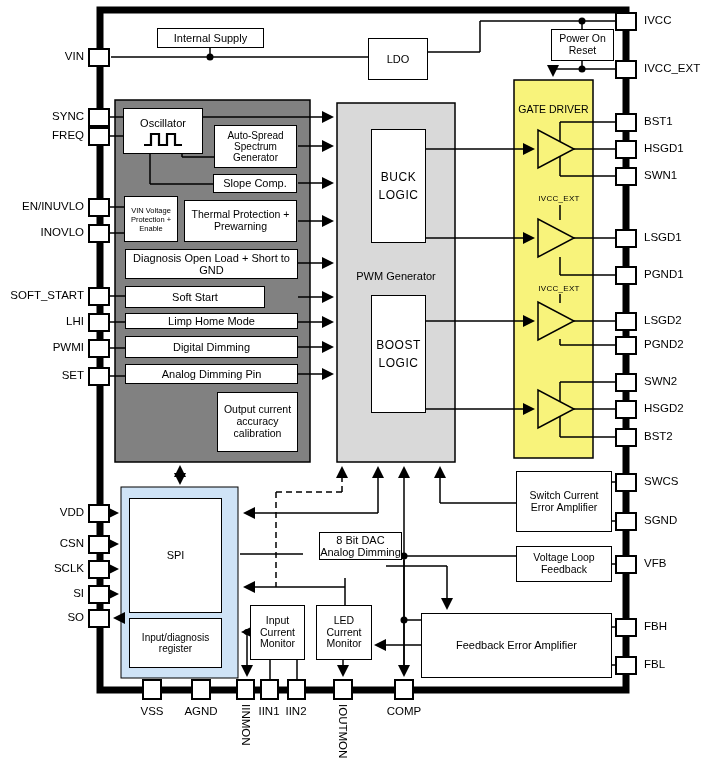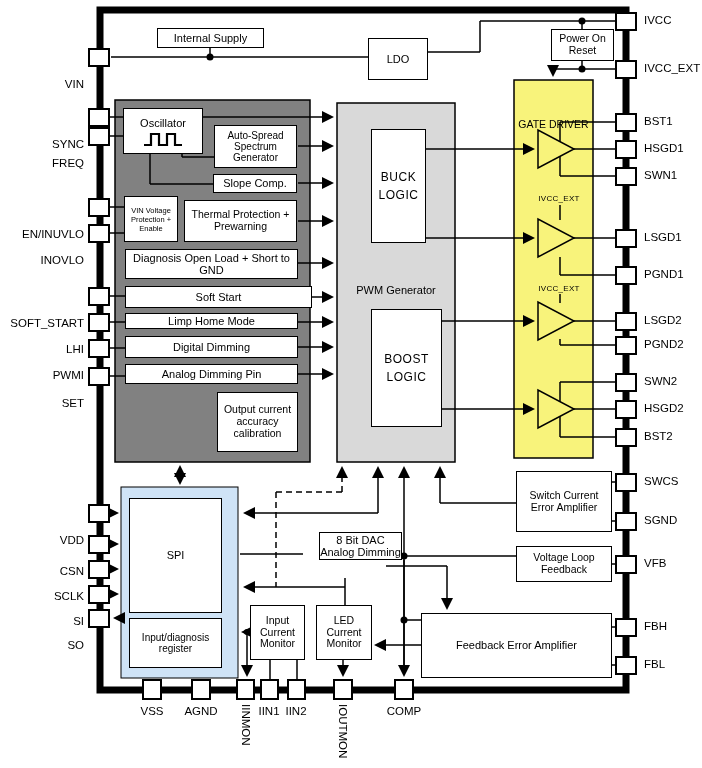--- a/index.html
+++ b/index.html
@@ -3,24 +3,24 @@
 <meta charset="utf-8">
 <style>
   html,body{margin:0;padding:0;background:#fff;}
   .stage{position:relative;width:702px;height:768px;background:#fff;overflow:hidden;
          font-family:"Liberation Sans",sans-serif;color:#000;}
   svg.wires{position:absolute;left:0;top:0;}
   .box{position:absolute;background:#fff;border:1.5px solid #000;box-sizing:border-box;
        display:flex;align-items:center;justify-content:center;text-align:center;
        font-size:11px;line-height:1.12;}
   .nolabelbg{position:absolute;background:transparent;border:none;display:flex;
-       align-items:center;justify-content:center;text-align:center;margin-top:24px;}
+       align-items:flex-end;justify-content:center;text-align:center;}
   .pin{position:absolute;background:#fff;border:2px solid #000;box-sizing:border-box;}
   .plbl{position:absolute;font-size:11.5px;white-space:nowrap;}
-  .plbl.l{left:0;width:84px;text-align:right;margin-top:28px;}
+  .plbl.l{left:0;width:84px;text-align:right;}
   .plbl.r{left:644px;text-align:left;}
   .plbl.b{text-align:center;}
   .plbl.v{transform:rotate(90deg);transform-origin:0 0;}
   .small{font-size:7.5px;line-height:1.2;}
   .f8{font-size:12px;letter-spacing:.5px;line-height:1.5;}
   .f10{font-size:10px;}
   .f105{font-size:10.5px;}
   .netlbl{position:absolute;font-size:8px;text-align:center;letter-spacing:.3px;}
 </style>
 </head>
@@ -197,21 +197,21 @@
     </div>
   <div class="box small" style="left:124px;top:196px;width:54px;height:46px">
       <span>VIN Voltage Protection + Enable</span>
     </div>
   <div class="box f105" style="left:184px;top:200px;width:113px;height:42px">
       <span>Thermal Protection + Prewarning</span>
     </div>
   <div class="box" style="left:125px;top:249px;width:173px;height:30px">
       <span>Diagnosis Open Load + Short to GND</span>
     </div>
-  <div class="box" style="left:125px;top:286px;width:187px;height:22px">
+  <div class="box" style="left:125px;top:286px;width:140px;height:22px">
       <span>Soft Start</span>
     </div>
   <div class="box" style="left:125px;top:313px;width:173px;height:16px">
       <span>Limp Home Mode</span>
     </div>
   <div class="box" style="left:125px;top:336px;width:173px;height:22px">
       <span>Digital Dimming</span>
     </div>
   <div class="box" style="left:125px;top:364px;width:173px;height:20px">
       <span>Analog Dimming Pin</span>
@@ -219,21 +219,21 @@
   <div class="box f105" style="left:217px;top:392px;width:81px;height:60px">
       <span>Output current accuracy calibration</span>
     </div>
 
   <div class="box f8" style="left:371px;top:129px;width:55px;height:114px">
       <span>BUCK LOGIC</span>
     </div>
   <div class="nolabelbg" style="left:337px;top:250px;width:118px;height:32px;font-size:11px">
       <span>PWM Generator</span>
     </div>
-  <div class="box f8" style="left:371px;top:309px;width:71px;height:118px">
+  <div class="box f8" style="left:371px;top:295px;width:55px;height:118px">
       <span>BOOST LOGIC</span>
     </div>
 
   <div class="box" style="left:129px;top:498px;width:93px;height:115px">
       <span>SPI</span>
     </div>
   <div class="box f10" style="left:129px;top:618px;width:93px;height:50px">
       <span>Input/diagnosis register</span>
     </div>
 

